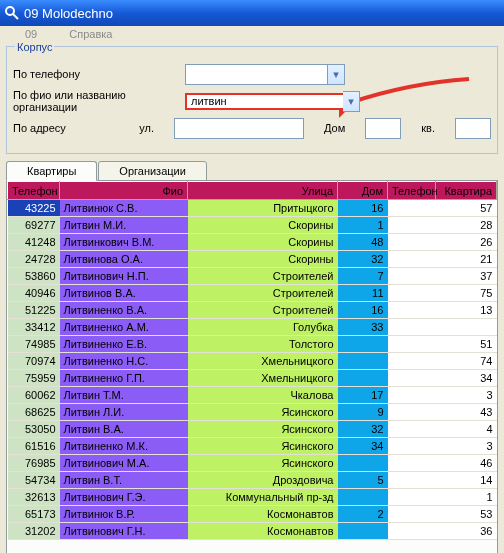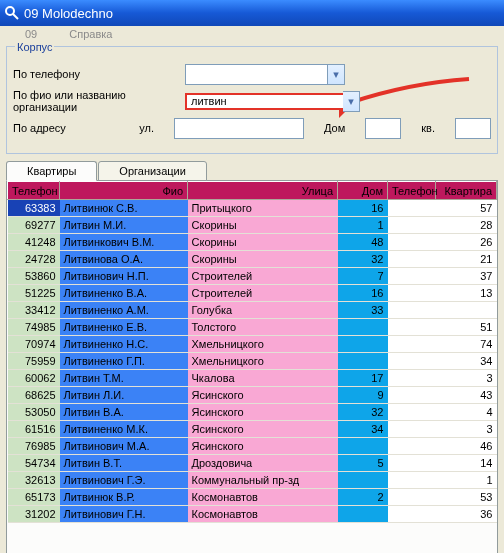--- a/index.html
+++ b/index.html
@@ -154,22 +154,22 @@
     height:18px;
   }
   table.grid td {
     border-bottom: 1px solid #e3e1d6;
     padding: 1px 4px;
     height: 17px;
     overflow: hidden;
     white-space: nowrap;
   }
   .col-phone { width: 52px; text-align: right; background:#cde3c3; }
-  .col-fio   { width: 128px; background:#3b82f6; }
-  .col-street{ width: 150px; background:#f9a8d4;}
+  .col-fio   { width: 128px; background:#8b5cf6; }
+  .col-street{ width: 150px; background:#bef264;text-align:right;}
   .col-house { width: 50px; text-align:right; background:#0ea5e9;}
   .col-korp  { width: 44px; text-align:right; background:#ffffff;}
   .col-flat  { width: 54px; text-align:right; background:#ffffff;}
   td.sel { background:#1842b5 !important; color:#fff; }
   td.num { text-align:right; }
 </style>
 </head>
 <body>
 
 <div class="titlebar">
@@ -250,21 +250,21 @@
         <th>Телефон</th>
         <th>Фио</th>
         <th>Улица</th>
         <th>Дом</th>
         <th>Телефон</th>
         <th>Квартира</th>
       </tr>
     </thead>
     <tbody id="tbody">
         <tr>
-          <td class="col-phone num sel">63383</td>
+          <td class="col-phone num sel">43225</td>
           <td class="col-fio">Литвинюк С.В.</td>
           <td class="col-street">Притыцкого</td>
           <td class="col-house num">16</td>
           <td class="col-korp num"></td>
           <td class="col-flat num">57</td>
         </tr>
         <tr>
           <td class="col-phone num">69277</td>
           <td class="col-fio">Литвин М.И.</td>
           <td class="col-street">Скорины</td>
@@ -290,20 +290,28 @@
         </tr>
         <tr>
           <td class="col-phone num">53860</td>
           <td class="col-fio">Литвинович Н.П.</td>
           <td class="col-street">Строителей</td>
           <td class="col-house num">7</td>
           <td class="col-korp num"></td>
           <td class="col-flat num">37</td>
         </tr>
         <tr>
+          <td class="col-phone num">40946</td>
+          <td class="col-fio">Литвинов В.А.</td>
+          <td class="col-street">Строителей</td>
+          <td class="col-house num">11</td>
+          <td class="col-korp num"></td>
+          <td class="col-flat num">75</td>
+        </tr>
+        <tr>
           <td class="col-phone num">51225</td>
           <td class="col-fio">Литвиненко В.А.</td>
           <td class="col-street">Строителей</td>
           <td class="col-house num">16</td>
           <td class="col-korp num"></td>
           <td class="col-flat num">13</td>
         </tr>
         <tr>
           <td class="col-phone num">33412</td>
           <td class="col-fio">Литвиненко А.М.</td>

